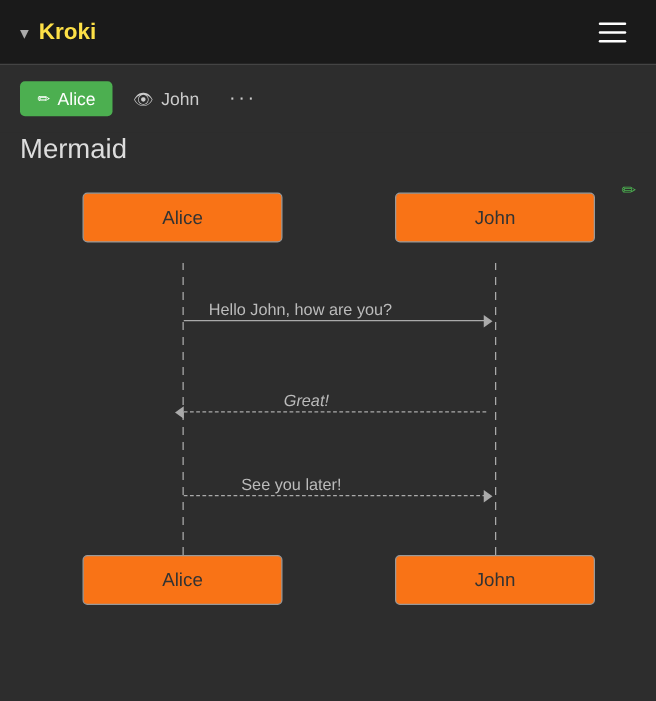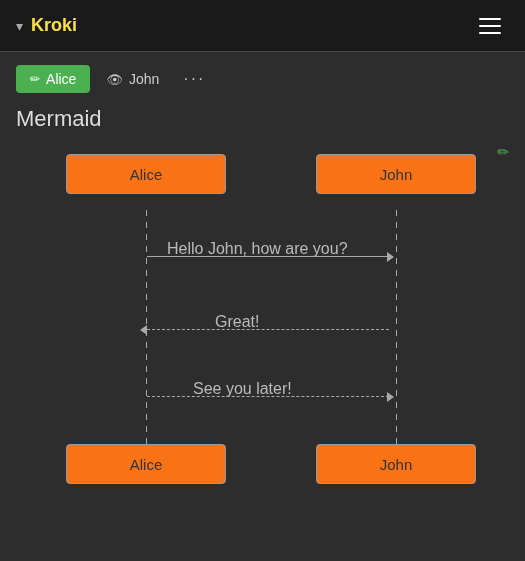--- a/index.html
+++ b/index.html
@@ -156,21 +156,21 @@
       top: 66px;
       height: 234px;
     }
     .lifeline-john {
       left: 380px;
       top: 66px;
       height: 234px;
     }
     .message-label {
       position: absolute;
-      font-size: 16px;
+      font-size: 13px;
       color: #bbb;
       white-space: nowrap;
     }
     .arrow-head {
       position: absolute;
       width: 0;
       height: 0;
     }
     .arrow-right {
       border-top: 5px solid transparent;
@@ -239,21 +239,21 @@
     <div class="lifeline lifeline-alice"></div>
     <div class="lifeline lifeline-john"></div>
 
     <div style="position:absolute; top:112px; left:131px; width:249px;">
       <span class="message-label" style="top:-16px; left:20px;">Hello John, how are you?</span>
       <div style="position:absolute; top:0; left:0; width:242px; height:1px; background:#aaa;"></div>
       <div class="arrow-head arrow-right" style="position:absolute; top:-4px; left:240px;"></div>
     </div>
 
     <div style="position:absolute; top:185px; left:131px; width:249px;">
-      <span class="message-label" style="top:-16px; left:68px;">Great!</span>
+      <span class="message-label" style="top:-16px; left:80px;font-style:italic;">Great!</span>
       <div style="position:absolute; top:0; left:0; width:242px; height:1px; border-top:1px dashed #aaa;"></div>
       <div class="arrow-head arrow-left" style="position:absolute; top:-4px; left:-7px;"></div>
     </div>
 
     <div style="position:absolute; top:252px; left:131px; width:249px;">
       <span class="message-label" style="top:-16px; left:46px;">See you later!</span>
       <div style="position:absolute; top:0; left:0; width:242px; height:1px; border-top:1px dashed #aaa;"></div>
       <div class="arrow-head arrow-right" style="position:absolute; top:-4px; left:240px;"></div>
     </div>
 

